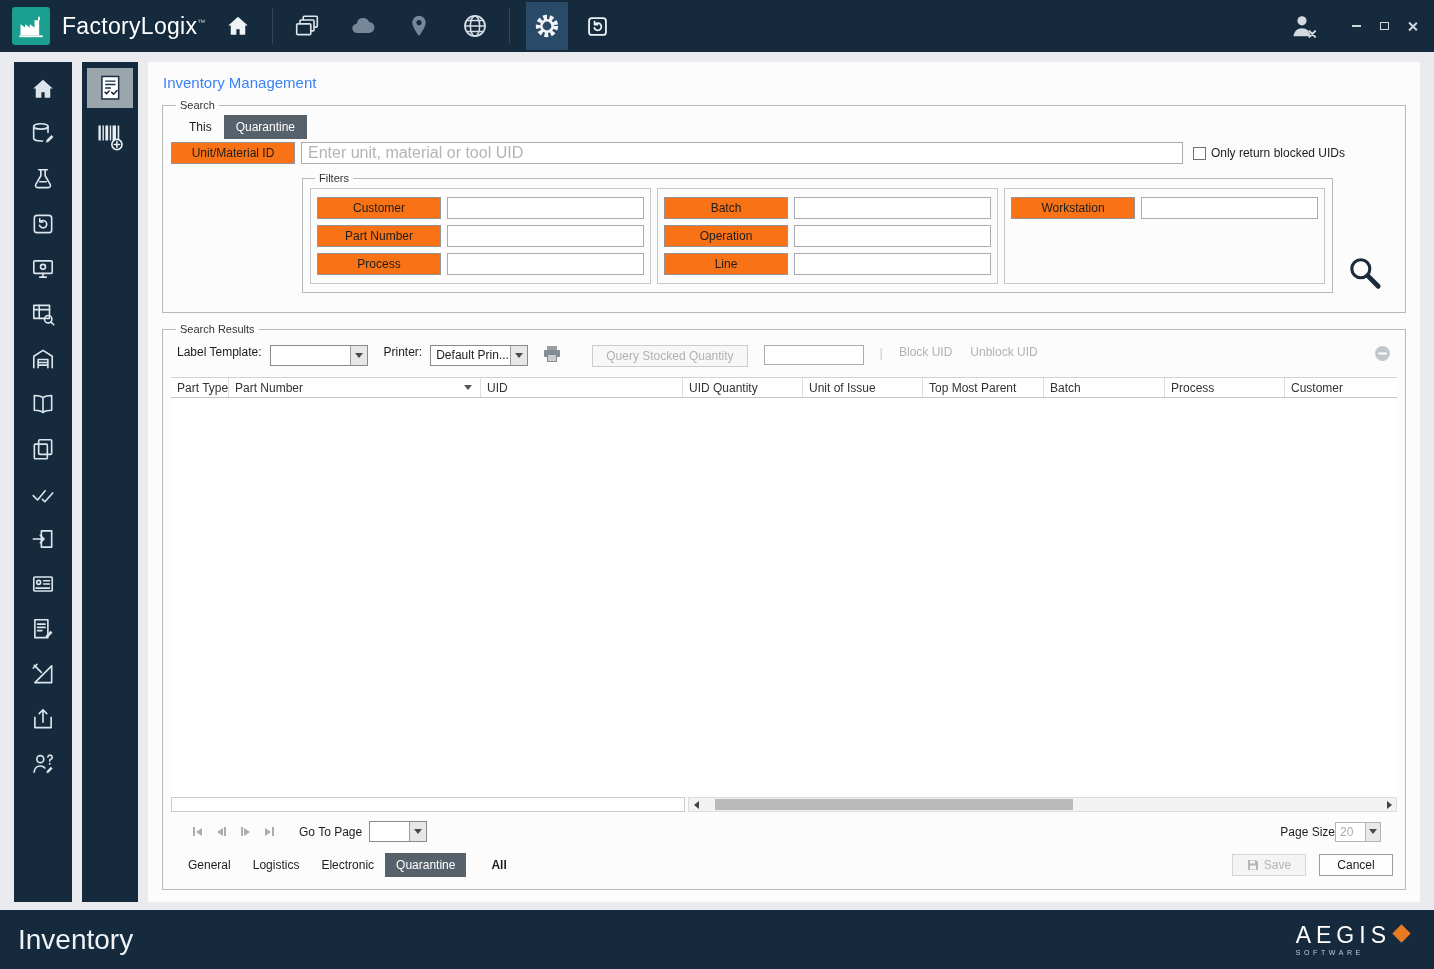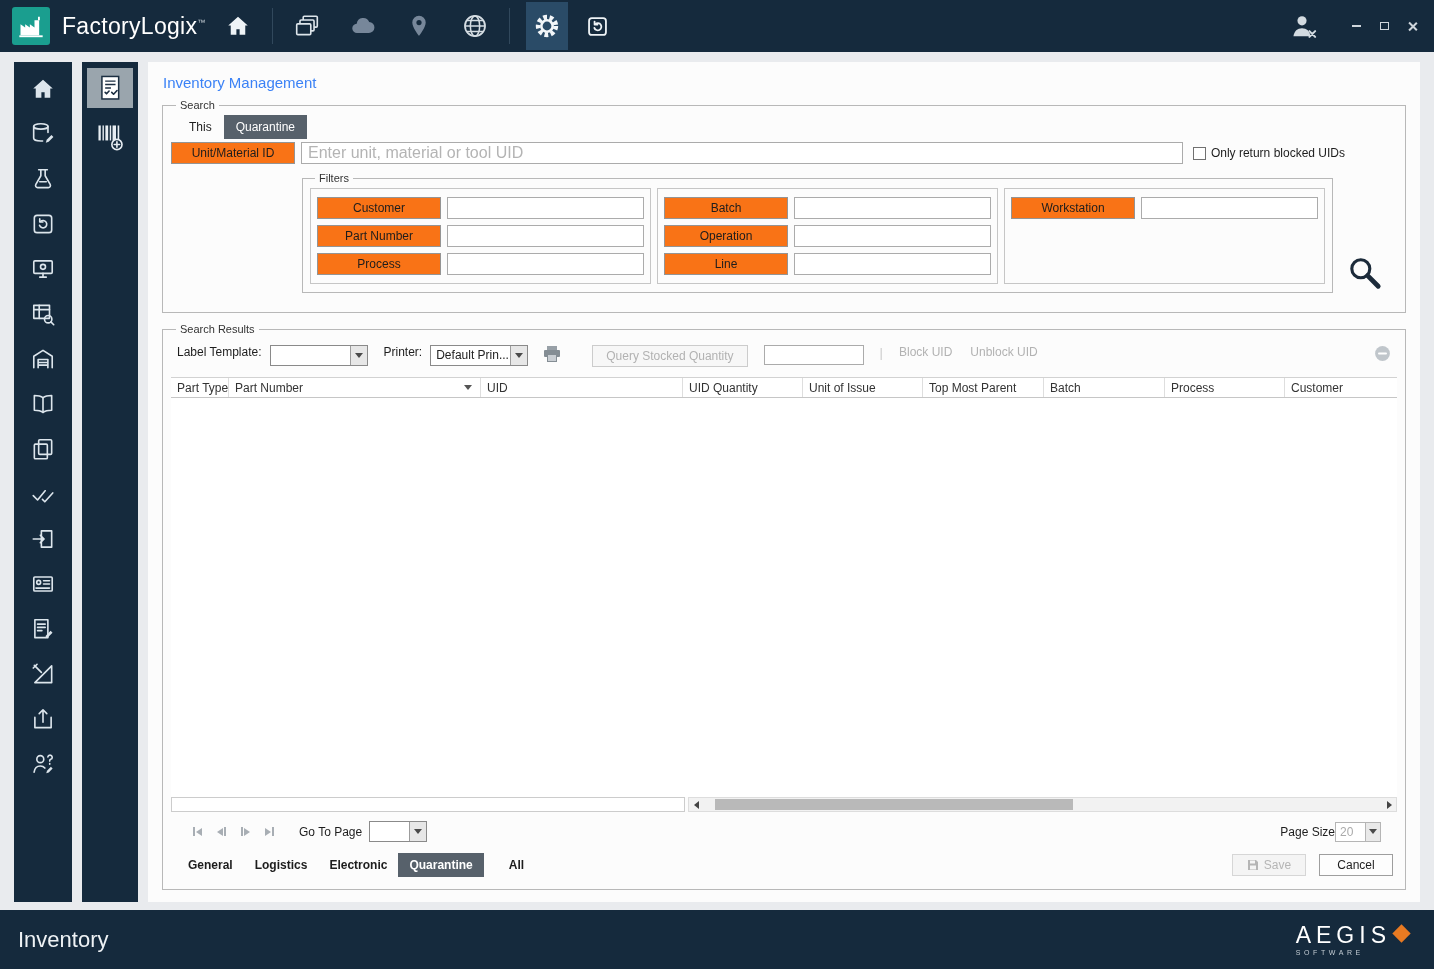--- a/index.html
+++ b/index.html
@@ -104,30 +104,30 @@
   .ptl { width:0; height:0; border-top:4.5px solid transparent; border-bottom:4.5px solid transparent; border-right:6px solid #a8aeb4; }
   .ptr { width:0; height:0; border-top:4.5px solid transparent; border-bottom:4.5px solid transparent; border-left:6px solid #a8aeb4; }
   .goto-label { margin-left:14px; }
   .goto-combo { width:58px; }
   .ps-group { margin-left:auto; display:flex; align-items:center; margin-right:14px; }
   .ps-box { display:flex; border:1px solid #b5b5b5; height:20px; width:46px; background:#fff; }
   .ps-val { flex:1; color:#aaaaaa; font-size:12px; padding:2px 4px; }
   .ps-btn { width:15px; background:#e9e9e9; border-left:1px solid #b5b5b5; display:flex; align-items:center; justify-content:center; }
 
   .bottom-row { display:flex; align-items:center; padding:7px 2px 2px 6px; flex:none; }
-  .btab { font-size:12px; color:#1d1d1d; padding:5px 11px; font-weight:700; }
+  .btab { font-size:12px; color:#1d1d1d; padding:5px 11px; font-weight:400; }
   .btab.active { background:#57616b; color:#fff; }
   .btab-all { font-weight:700; margin-left:14px; }
   .action-btns { margin-left:auto; display:flex; gap:13px; margin-right:2px; }
   .save-btn { width:74px; height:22px; background:#f4f4f4; border:1px solid #d6d6d6; color:#b5b5b5; font-size:12px; display:flex; align-items:center; justify-content:center; gap:5px; }
   .cancel-btn { width:74px; height:22px; background:#fdfdfd; border:1px solid #9e9e9e; color:#1d1d1d; font-size:12px; display:flex; align-items:center; justify-content:center; }
 
   
   .statusbar { height:59px; background:#152a3d; display:flex; align-items:center; padding:0 18px; flex:none; }
-  .status-title { color:#eef2f5; font-size:22px; font-weight:300; }
+  .status-title { color:#eef2f5; font-size:28px; font-weight:300; }
   .aegis { margin-left:auto; margin-right:8px; display:flex; flex-direction:column; }
   .aegis-top { display:flex; align-items:center; color:#fff; font-size:23px; letter-spacing:5px; font-weight:400; line-height:1; }
   .aegis-diamond { width:13px; height:13px; background:#e87a22; transform:rotate(45deg); margin-left:4px; margin-bottom:4px; display:inline-block; }
   .aegis-sub { color:#c3ccd3; font-size:7px; letter-spacing:3.6px; margin-top:2px; }
 </style>
 </head>
 <body>
 
 <div class="app">
 

